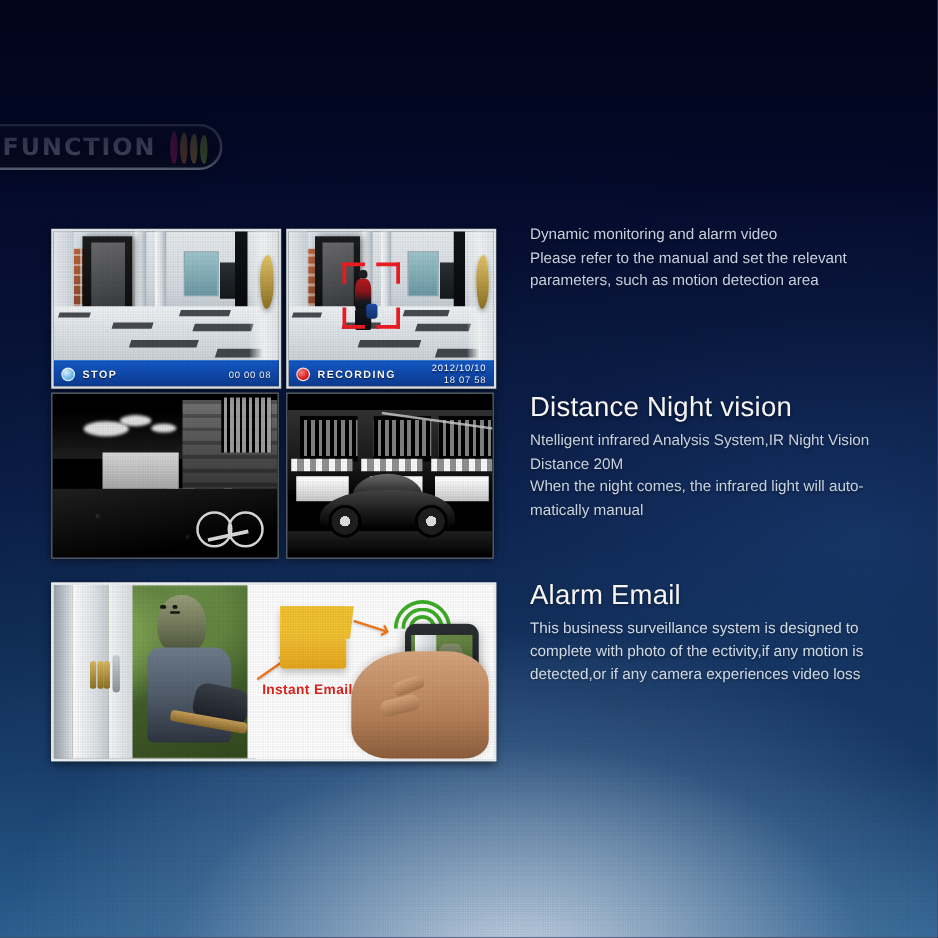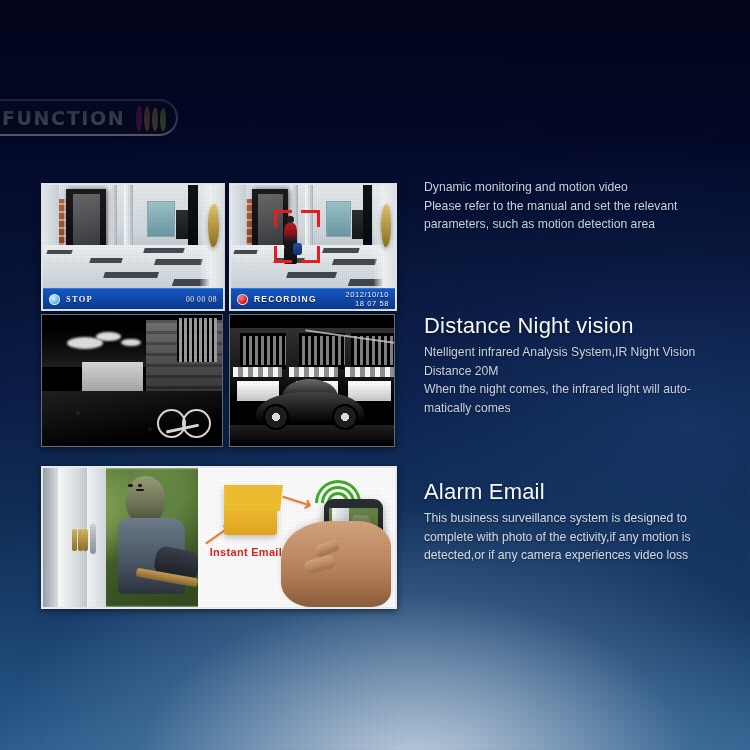--- a/index.html
+++ b/index.html
@@ -255,21 +255,21 @@
   <div class="banner">
     <span class="banner-text">FUNCTION</span>
     <span class="bars">
       <i class="bar b1"></i>
       <i class="bar b2"></i>
       <i class="bar b3"></i>
       <i class="bar b4"></i>
     </span>
   </div>
 
-  <div class="panel cam" style="left:41px;top:183px;width:180px;height:124px;font-family:Liberation Serif, serif;">
+  <div class="panel cam" style="left:41px;top:183px;width:180px;height:124px;">
     <div class="scene">
       <div class="sky"></div>
       <div class="bldg"></div>
       <div class="wallL"></div>
       <div class="corridor"></div>
       <div class="colm" style="left:36%"></div>
       <div class="colm" style="left:45%"></div>
       <div class="liftbox"></div>
       <div class="dkpanel"></div>
       <div class="doorframe"></div>
@@ -427,34 +427,34 @@
         </div>
         <div class="phone-home"></div>
       </div>
       <div class="hand"></div>
       <div class="finger" style="right:30%;bottom:26%;width:16%;height:9%;transform:rotate(-14deg);"></div>
       <div class="finger" style="right:28%;bottom:38%;width:13%;height:8%;transform:rotate(-20deg);"></div>
     </div>
   </div>
 
   <div class="feature" style="top:178px;">
-    <div class="f-line">Dynamic monitoring and motion video</div>
+    <div class="f-line">Dynamic monitoring and alarm video</div>
     <div class="f-line">Please refer to the manual and set the relevant</div>
     <div class="f-line">parameters, such as motion detection area</div>
   </div>
 
   <div class="feature dark" style="top:314px;">
     <h2 class="f-title">Distance Night vision</h2>
     <div class="f-line">Ntelligent infrared Analysis System,IR Night Vision</div>
     <div class="f-line">Distance 20M</div>
     <div class="f-line">When the night comes, the infrared light will auto-</div>
-    <div class="f-line">matically comes</div>
-  </div>
-
-  <div class="feature lite" style="top:480px;">
+    <div class="f-line">matically manual</div>
+  </div>
+
+  <div class="feature lite" style="top:464px;">
     <h2 class="f-title">Alarm Email</h2>
     <div class="f-line">This business surveillance system is designed to</div>
     <div class="f-line">complete with photo of the ectivity,if any motion is</div>
     <div class="f-line">detected,or if any camera experiences video loss</div>
   </div>
 
   <div id="mesh"></div>
   <div id="topveil"></div>
 </div>
 

